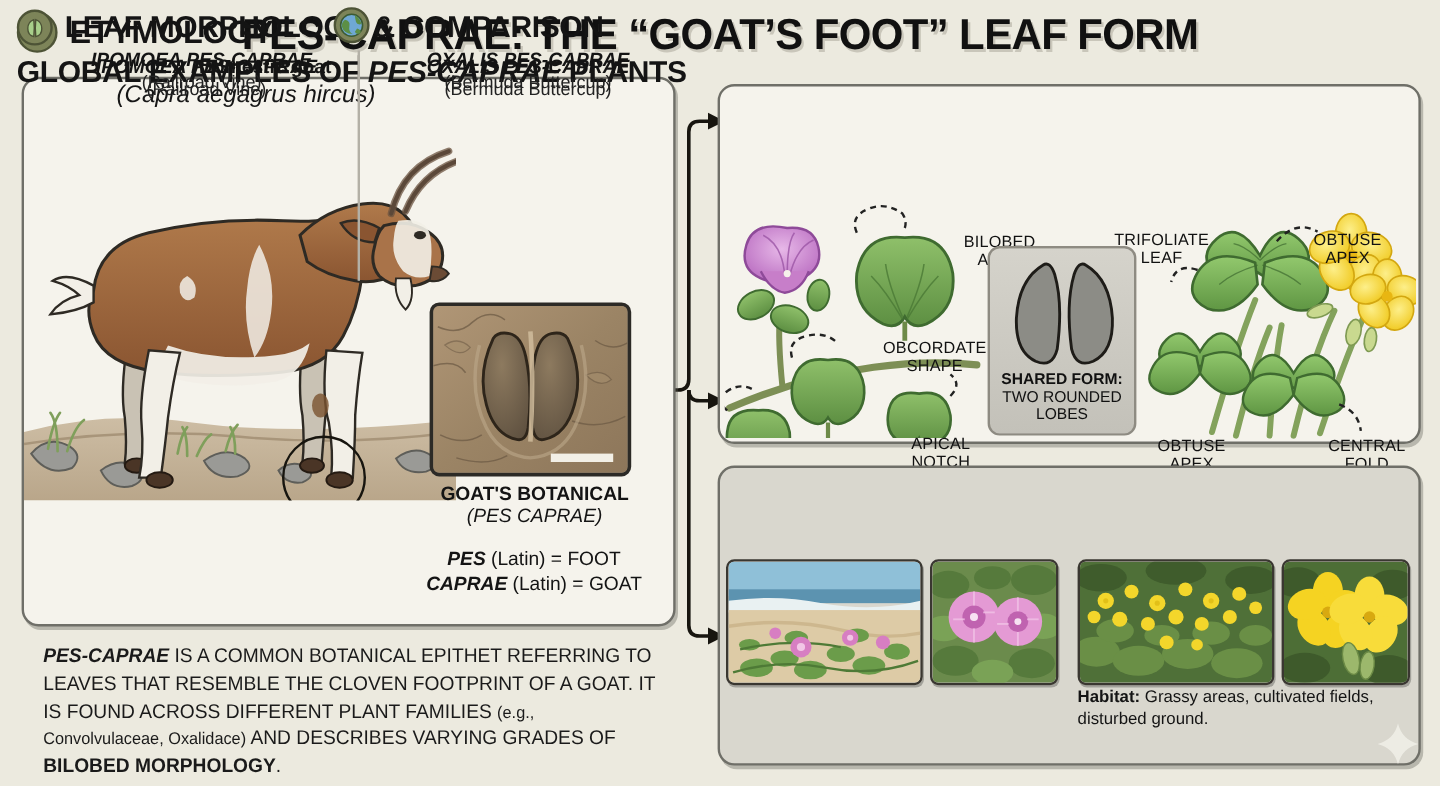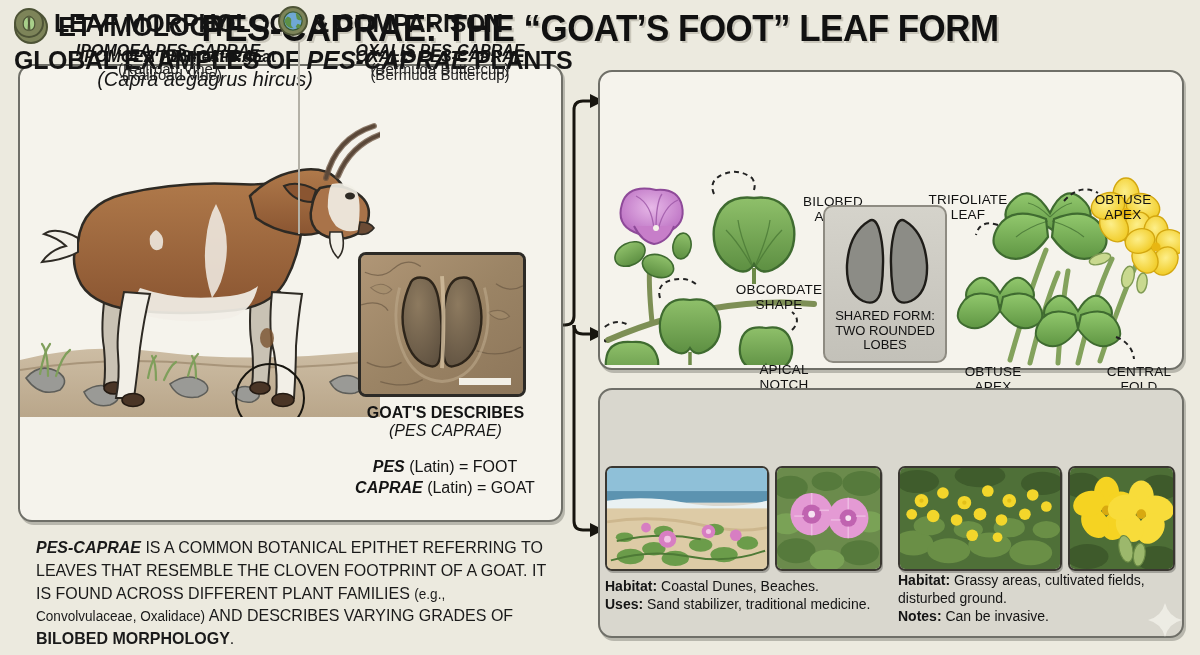--- a/index.html
+++ b/index.html
@@ -115,21 +115,21 @@
   
   #shared-box {
     position: absolute; left: 823px; top: 205px; width: 124px; height: 158px;
     background: linear-gradient(#d5d3cb, #c3c1b9);
     border: 2px solid #8e8b82; border-radius: 10px;
   }
   #shared-box .cap {
     position: absolute; left: 0; bottom: 8px; width: 100%;
     text-align: center; font-size: 13px; line-height: 1.12; color: #111;
   }
-  #shared-box .cap b { font-weight: normal; }
+  #shared-box .cap b { font-weight: bold; }
 
   
   #global-head { position: absolute; left: 14px; top: 6px; flex-direction: column; }
   #gt-left  { left: 18px;  top: 42px; width: 300px; }
   #gt-right { left: 300px; top: 42px; width: 280px; }
   #global-divider {
     position: absolute; left: 298px; top: 42px; width: 2px; height: 192px; background: #b3b0a6;
   }
   .photo {
     position: absolute; border: 2px solid #3a3731; border-radius: 7px; overflow: hidden;
@@ -295,21 +295,21 @@
       <path d="M52 28 q-14 30 -6 58 q7 26 26 30 q8 2 10 -10 q4 -34 -2 -62 q-4 -18 -14 -20 q-10 -2 -14 4z" fill="url(#hoofg)" stroke="#2e251a" stroke-width="2.5"></path>
       <path d="M116 28 q14 30 6 58 q-7 26 -26 30 q-8 2 -10 -10 q-4 -34 2 -62 q4 -18 14 -20 q10 -2 14 4z" fill="url(#hoofg)" stroke="#2e251a" stroke-width="2.5"></path>
       <path d="M84 22 q3 40 0 96" stroke="#d0bc9c" stroke-width="4" fill="none" opacity=".85"></path>
       <path d="M40 34 q-10 40 6 72 q12 24 38 26 q26 -2 38 -26 q16 -32 6 -72" fill="none" stroke="#bda88a" stroke-width="3" opacity=".6"></path>
       </svg><div></div>
     
     <div id="fp-scale"></div>
   </div>
 
   <div class="fp-caption">
-    <div class="l1">GOAT'S DESCRIBES</div>
+    <div class="l1">GOAT'S BOTANICAL</div>
     <div class="l2">(PES CAPRAE)</div>
   </div>
 
   <div class="latin-defs">
     <div>
       <b>PES</b>
       <span>(Latin)</span>
       <span>=</span>
       <span>FOOT</span>
     </div>
@@ -587,24 +587,20 @@
           <path d="M36 70 v-12"></path>
           <path d="M18 50 h10"></path>
         <path d="M74 31 v12"></path>
           <path d="M92 50 h-10"></path>
           <path d="M74 73 v-12"></path>
           <path d="M56 54 h10"></path>
       </g>
     </svg>
   </div>
 
-  <div class="facts" style="left:605px;top:578px;width:280px">
-    <div><b>Habitat:</b><span> Coastal Dunes, Beaches.</span></div>
-    <div><b>Uses:</b><span> Sand stabilizer, traditional medicine.</span></div>
-  </div>
 
   <div class="photo" style="left:898px;top:466px;width:164px;height:105px">
     <svg width="100%" height="100%" viewBox="0 0 164 105" preserveAspectRatio="none">
       <rect width="164" height="105" fill="#4f7038"></rect>
       <g fill="#3f5c2c">
         <ellipse cx="18" cy="14" rx="22" ry="12"></ellipse>
           <ellipse cx="82" cy="8" rx="26" ry="12"></ellipse>
         <ellipse cx="146" cy="16" rx="22" ry="12"></ellipse>
       </g>
       <g fill="#6a8f46">
@@ -669,20 +665,19 @@
       </g>
       <g fill="#9cb86c" stroke="#6b8a45" stroke-width="1.2">
         <ellipse cx="58" cy="84" rx="7" ry="14" transform="rotate(-12 58 84)"></ellipse>
         <ellipse cx="72" cy="90" rx="6" ry="12" transform="rotate(8 72 90)"></ellipse>
       </g>
     </svg>
   </div>
 
   <div class="facts" style="left:898px;top:572px;width:270px">
     <div><b>Habitat:</b><span> Grassy areas, cultivated fields, disturbed ground.</span></div>
-    <div><b>Notes:</b><span> Can be invasive.</span></div>
   </div>
 
   <svg id="sparkle" viewBox="0 0 40 40">
     <path d="M20 0 q4 16 20 20 q-16 4 -20 20 q-4 -16 -20 -20 q16 -4 20 -20z" fill="#f7f6f0" opacity=".9"></path>
   </svg>
 
 </div>
 
 </body></html>

